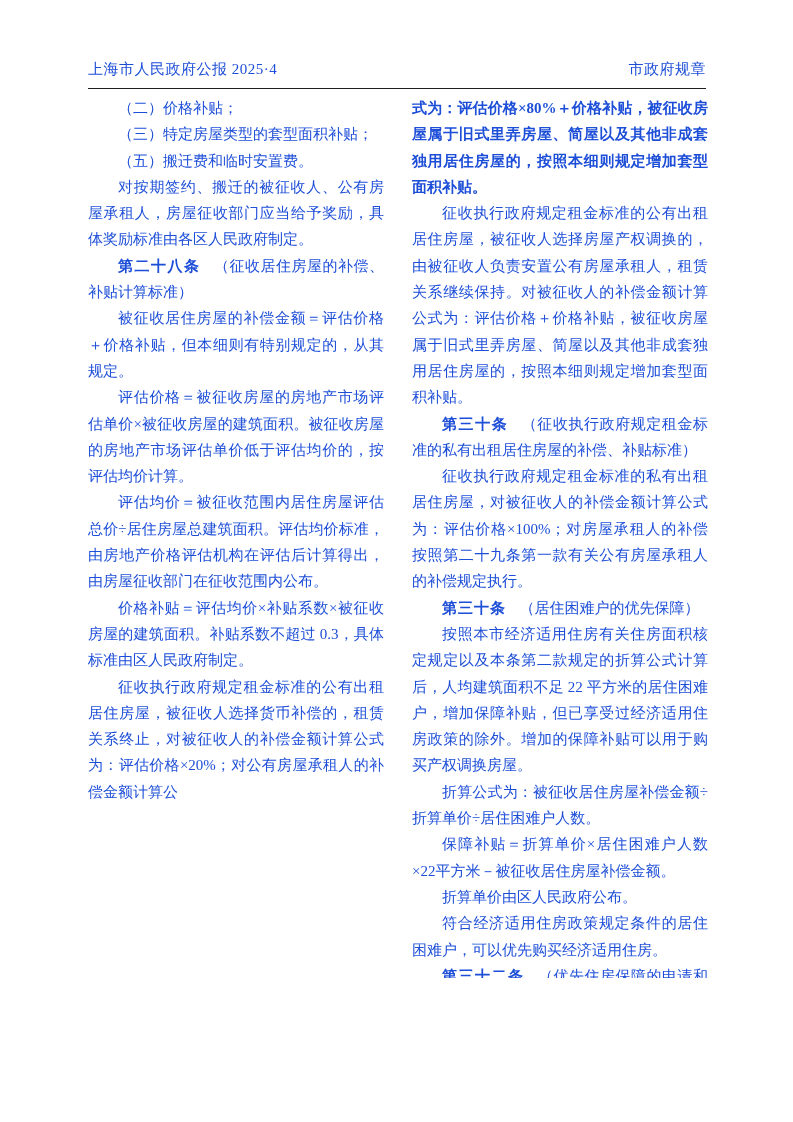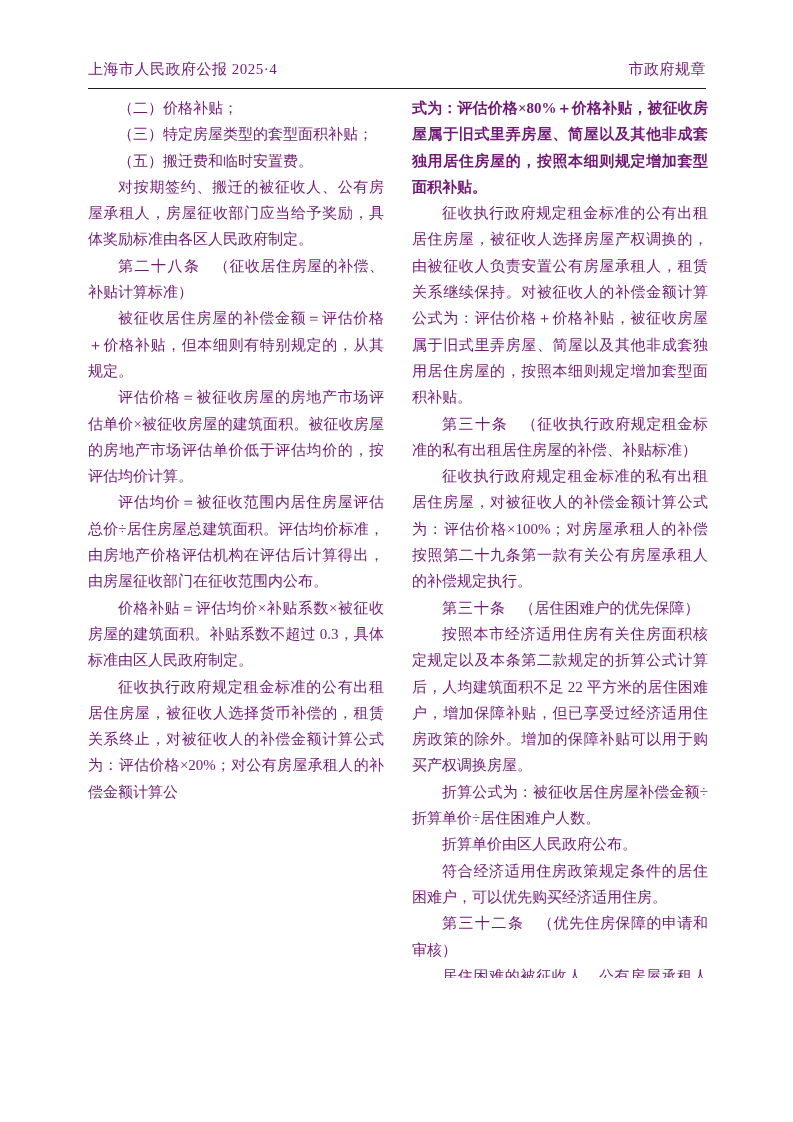--- a/index.html
+++ b/index.html
@@ -6,21 +6,21 @@
     margin: 0;
     padding: 0;
     background: #ffffff;
   }
   .page {
     position: relative;
     width: 793px;
     height: 978px;
     background: #ffffff;
     font-family: "Liberation Serif", "DejaVu Serif", serif;
-    color: #701a75;
+    color: #1d4ed8;
     overflow: hidden;
   }
   .page-header {
     position: absolute;
     left: 88px;
     top: 60px;
     width: 618px;
     height: 29px;
     display: flex;
     justify-content: space-between;
@@ -48,21 +48,21 @@
   }
   .para {
     margin: 0;
     text-indent: 2em;
   }
   .para.noindent {
     text-indent: 0;
     font-weight: bold;
   }
   .lead {
-    font-weight: 400;
+    font-weight: 700;
     font-family: "Liberation Sans", "DejaVu Sans", sans-serif;
     margin-right: 0.9em;
     letter-spacing: 1px;
     margin-top: 39px;
   }
   .page-footer {
     position: absolute;
     right: 94px;
     top: 1016px;
     display: inline-flex;
@@ -99,20 +99,21 @@
         <p class="para">征收执行政府规定租金标准的公有出租居住房屋，被征收人选择货币补偿的，租赁关系终止，对被征收人的补偿金额计算公式为：评估价格×20%；对公有房屋承租人的补偿金额计算公</p>
       </section>
     <section class="col" id="col-right">
         <p class="para noindent">式为：评估价格×80%＋价格补贴，被征收房屋属于旧式里弄房屋、简屋以及其他非成套独用居住房屋的，按照本细则规定增加套型面积补贴。</p>
         <p class="para">征收执行政府规定租金标准的公有出租居住房屋，被征收人选择房屋产权调换的，由被征收人负责安置公有房屋承租人，租赁关系继续保持。对被征收人的补偿金额计算公式为：评估价格＋价格补贴，被征收房屋属于旧式里弄房屋、简屋以及其他非成套独用居住房屋的，按照本细则规定增加套型面积补贴。</p>
         <p class="para"><span class="lead">第三十条</span>（征收执行政府规定租金标准的私有出租居住房屋的补偿、补贴标准）</p>
         <p class="para">征收执行政府规定租金标准的私有出租居住房屋，对被征收人的补偿金额计算公式为：评估价格×100%；对房屋承租人的补偿按照第二十九条第一款有关公有房屋承租人的补偿规定执行。</p>
         <p class="para"><span class="lead">第三十条</span>（居住困难户的优先保障）</p>
         <p class="para">按照本市经济适用住房有关住房面积核定规定以及本条第二款规定的折算公式计算后，人均建筑面积不足 22 平方米的居住困难户，增加保障补贴，但已享受过经济适用住房政策的除外。增加的保障补贴可以用于购买产权调换房屋。</p>
         <p class="para">折算公式为：被征收居住房屋补偿金额÷折算单价÷居住困难户人数。</p>
+        <p class="para">保障补贴＝折算单价×居住困难户人数×22平方米－被征收居住房屋补偿金额。</p>
         <p class="para">折算单价由区人民政府公布。</p>
         <p class="para">符合经济适用住房政策规定条件的居住困难户，可以优先购买经济适用住房。</p>
         <p class="para"><span class="lead">第三十二条</span>（优先住房保障的申请和审核）</p>
         <p class="para">居住困难的被征收人、公有房屋承租人应当向所在区住房保障机构提出居住困难审核申请，并提供相关证明材料。</p>
       </section>
   </main>
 
   <footer class="page-footer">
     <span class="dash">—</span>
     <span>25</span>

